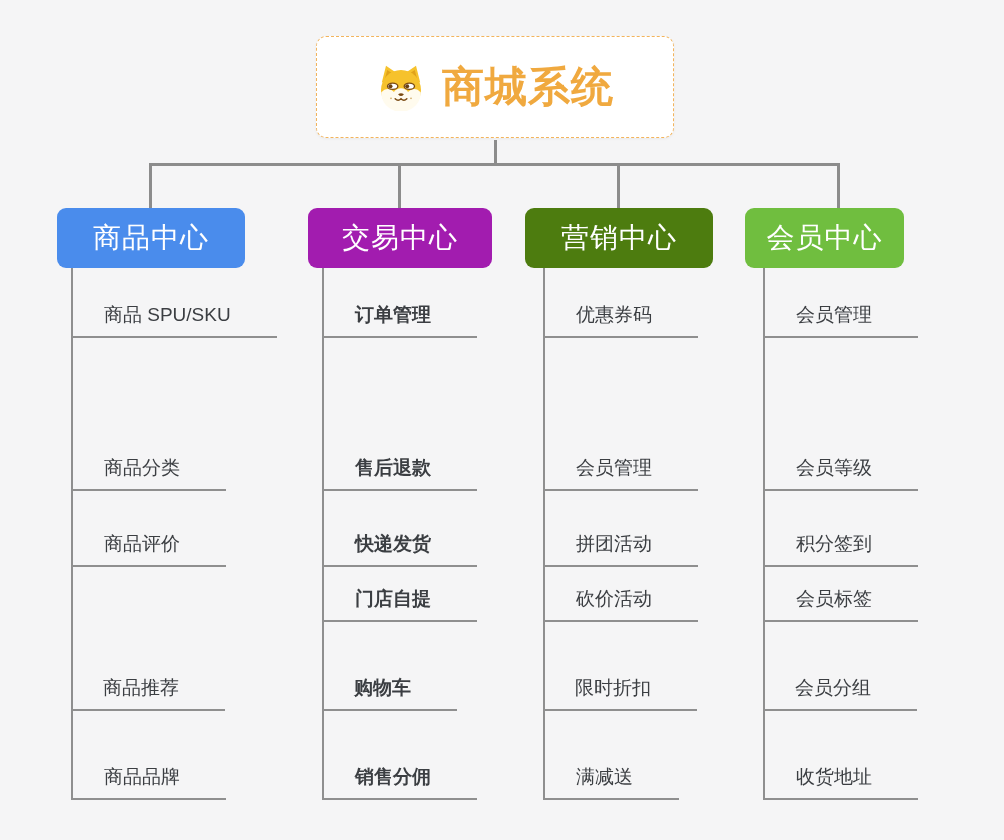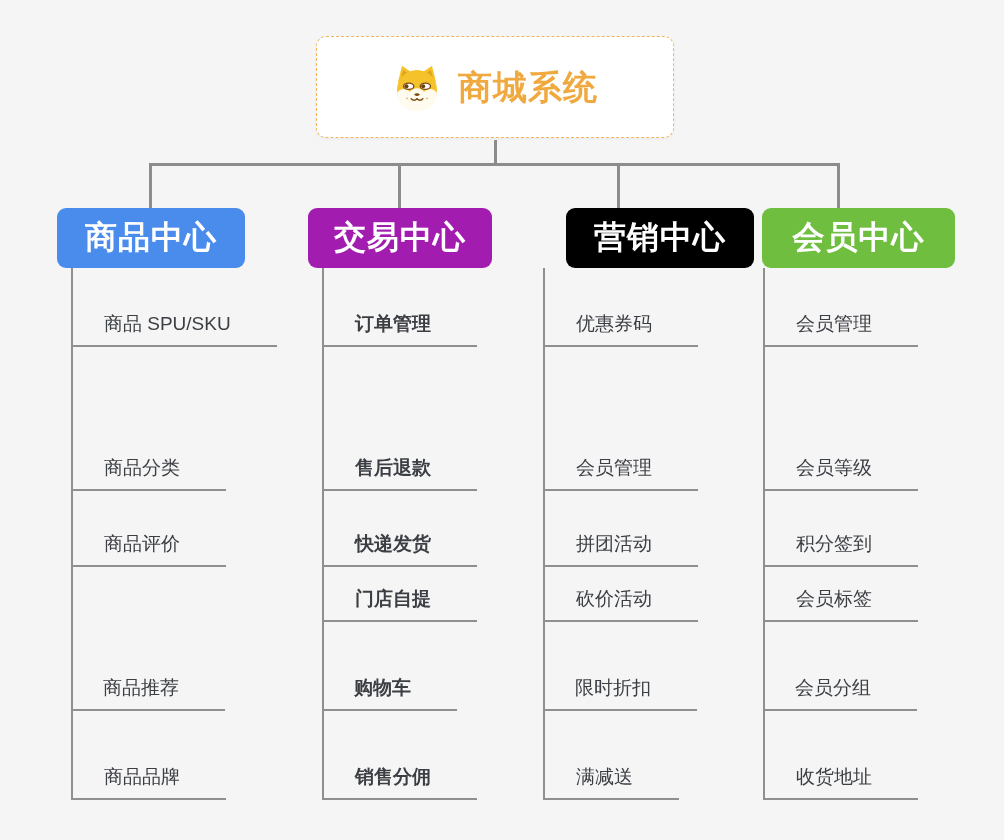--- a/index.html
+++ b/index.html
@@ -24,21 +24,21 @@
     border-radius:10px;
     box-shadow:0 1px 3px rgba(0,0,0,0.05);
     display:flex;
     align-items:center;
     justify-content:center;
     gap:16px;
     box-sizing:border-box;
     cursor:default;
   }
   .root-title{
-    font-size:34px;
+    font-size:42px;
     font-weight:600;
     letter-spacing:1px;
     color:#f0a93f;
     line-height:1;
     white-space:nowrap;
   }
   .root-icon{flex:0 0 auto; display:block;}
   
   .line{position:absolute; background:#8c8c8c;}
   .root-drop   {left:494px; top:140px; width:3px;  height:26px;}
@@ -54,46 +54,46 @@
   .spine-4{left:763px;}
   
   .branch{
     position:absolute;
     top:208px; height:60px;
     border-radius:9px;
     display:flex;
     align-items:center;
     justify-content:center;
     color:#ffffff;
-    font-size:32px;
-    font-weight:700;
+    font-size:28px;
+    font-weight:400;
     letter-spacing:1px;
     white-space:nowrap;
     cursor:default;
   }
   .branch-1{left:57px;  width:188px;}
   .branch-2{left:308px; width:184px;}
   .branch-3{left:525px; width:188px;}
-  .branch-4{left:762px; width:193px;}
+  .branch-4{left:745px; width:159px;}
   
   .leaf{
     position:absolute;
     padding:0 46px 8px 33px;
     font-size:19px;
     line-height:26px;
     color:#3b3e42;
     border-bottom:2px solid #8f8f8f;
     white-space:nowrap;
     cursor:default;
   }
   .c1{left:71px;}
   .c2{left:322px;font-weight:bold;}
   .c3{left:543px;}
   .c4{left:763px;}
-  .r1{top:311px;}
+  .r1{top:302px;}
   .r2{top:408px;margin-top:47px;}
   .r3{top:497px;margin-top:34px;}
   .r4{top:586px;}
   .r5{top:675px;padding-left:32px;}
   .r6{top:764px;}
 </style>
 </head>
 <body>
 
 <div id="canvas">
@@ -121,21 +121,21 @@
 
   <div class="line root-drop"></div>
   <div class="line rail"></div>
   <div class="line drop-1"></div>
   <div class="line drop-2"></div>
   <div class="line drop-3"></div>
   <div class="line drop-4"></div>
 
   <div class="branch branch-1" style="background: rgb(74, 140, 236);">商品中心</div>
   <div class="branch branch-2" style="background: #a21caf;">交易中心</div>
-  <div class="branch branch-3" style="background: #000000; margin-left: 41px;">营销中心</div>
+  <div class="branch branch-3" style="background: #4d7c0f;">营销中心</div>
   <div class="branch branch-4" style="background: rgb(112, 190, 63);">会员中心</div>
 
   <div class="line spine spine-1"></div>
   <div class="line spine spine-2"></div>
   <div class="line spine spine-3"></div>
   <div class="line spine spine-4"></div>
 
   <div class="leaf c1 r1">商品 SPU/SKU</div>
   <div class="leaf c1 r2">商品分类</div>
   <div class="leaf c1 r3">商品评价</div>

